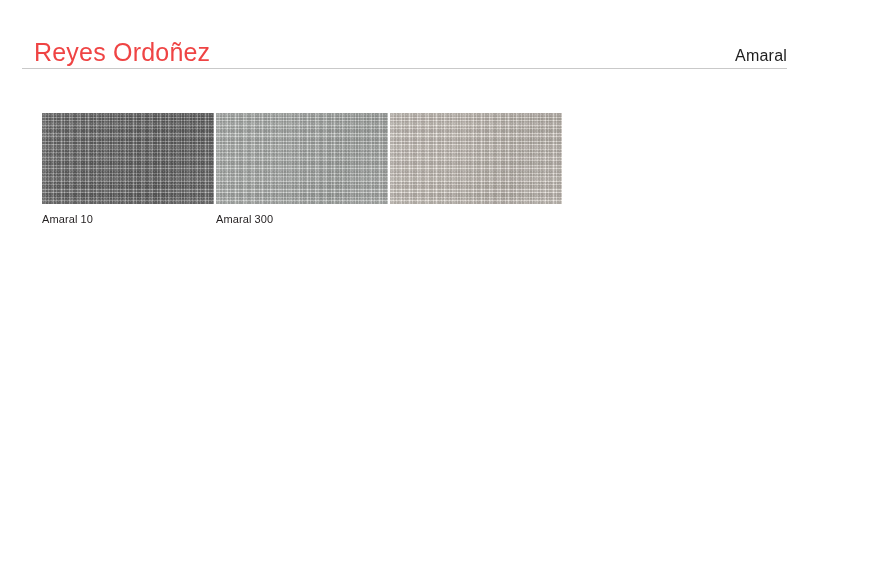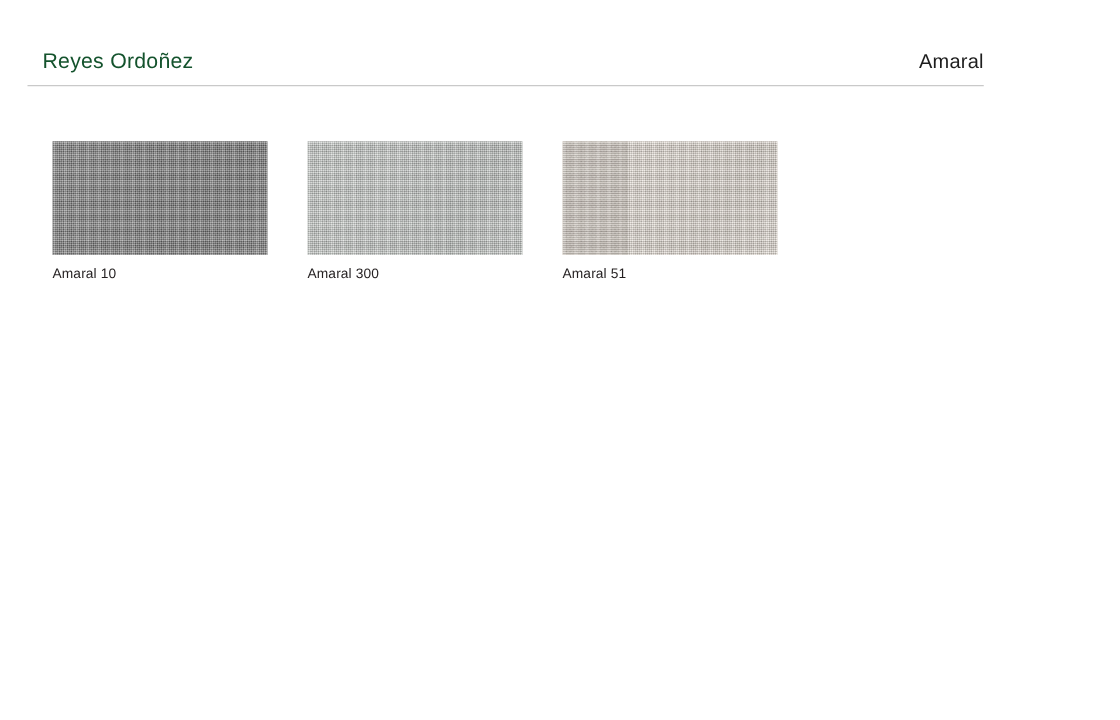--- a/index.html
+++ b/index.html
@@ -28,24 +28,24 @@
   }
   .header-row {
     display: flex;
     align-items: baseline;
     justify-content: space-between;
     height: 26px;
     padding: 0 0 0 12px;
     box-sizing: border-box;
   }
   .brand-title {
-    font-size: 17px;
+    font-size: 25px;
     font-weight: 400;
     letter-spacing: 0.2px;
-    color: #14532d;
+    color: #ef4444;
     white-space: nowrap;
     line-height: 1;
   }
   .collection-title {
     font-size: 16px;
     font-weight: 400;
     letter-spacing: 0.2px;
     color: #1e1e1e;
     white-space: nowrap;
     line-height: 1;
@@ -58,21 +58,21 @@
     height: 1px;
     background: #c9c9c9;
   }
 
   
   .swatch-grid {
     position: absolute;
     left: 42px;
     top: 113px;
     display: flex;
-    gap: 32px;
+    gap: 2px;
   }
   .swatch-card {
     width: 172px;
   }
   .swatch-chip {
     width: 172px;
     height: 91px;
     position: relative;
     overflow: hidden;
     background-color: #888888;
@@ -172,16 +172,15 @@
   </div>
 
   <div class="swatch-card">
     <div class="swatch-chip" style="background-color: rgb(229, 221, 212);">
       <div class="weave shade"></div>
       <div class="weave slub"></div>
       <div class="weave warp"></div>
       <div class="weave weft"></div>
       <div class="weave grain"></div>
     </div>
-    <div class="swatch-label">Amaral 51</div>
   </div>
 
 </div>
 
 </body></html>

